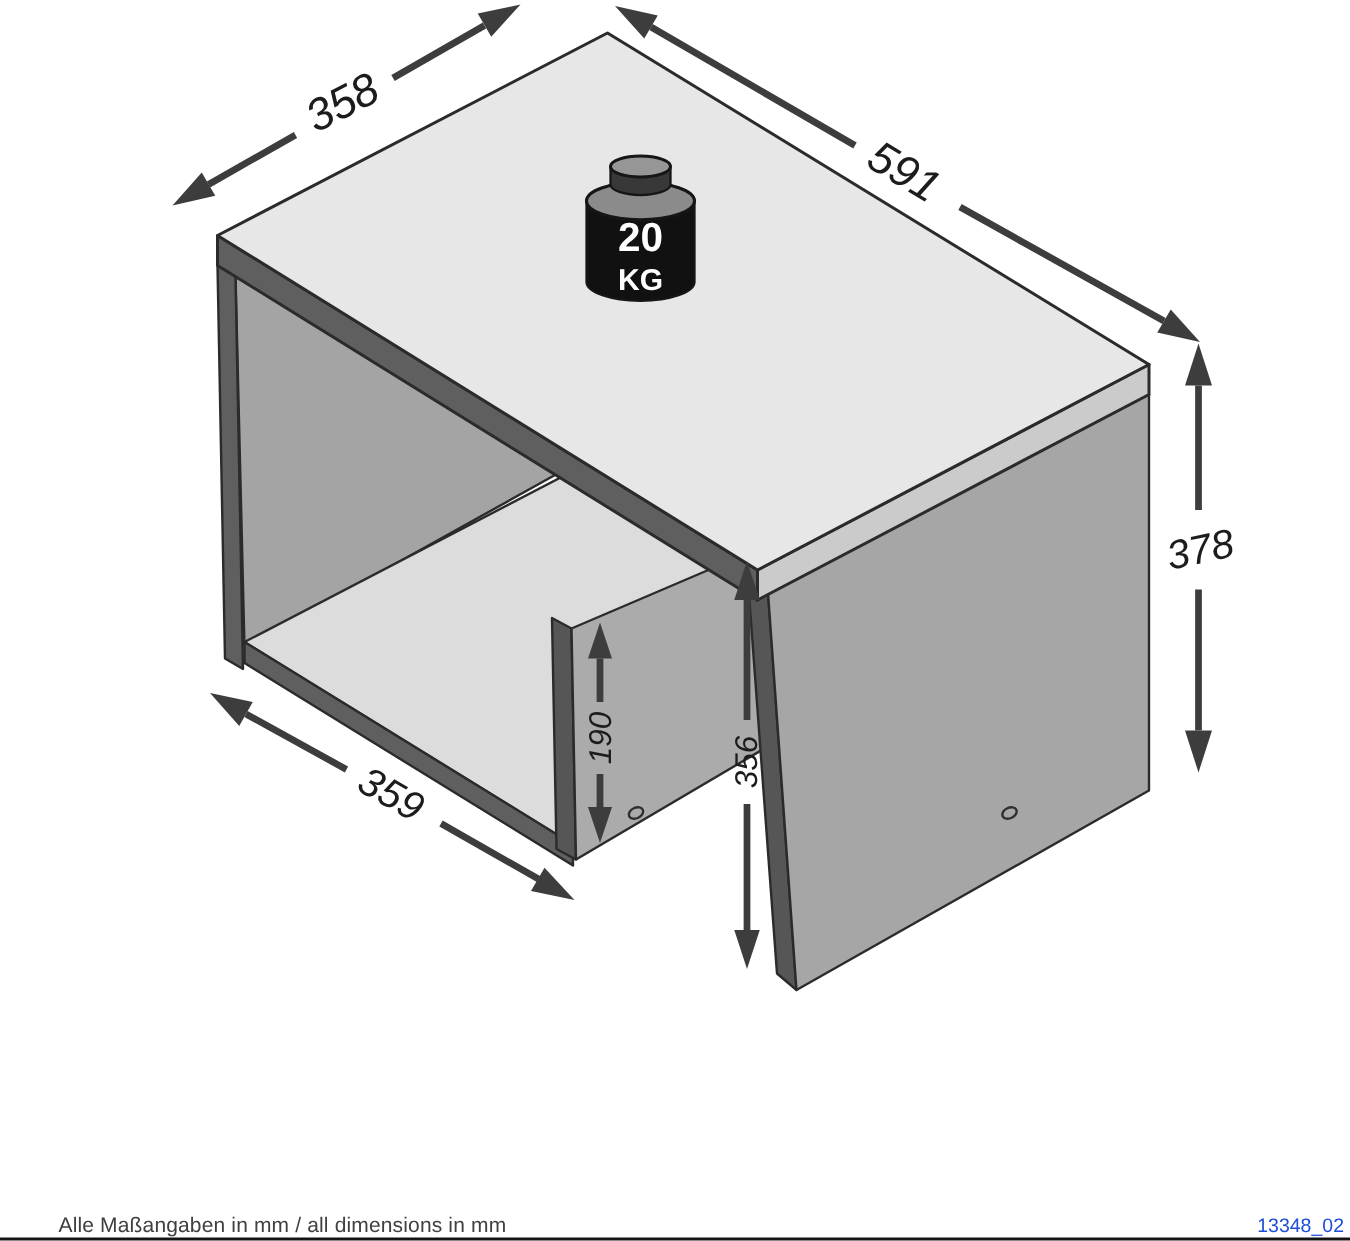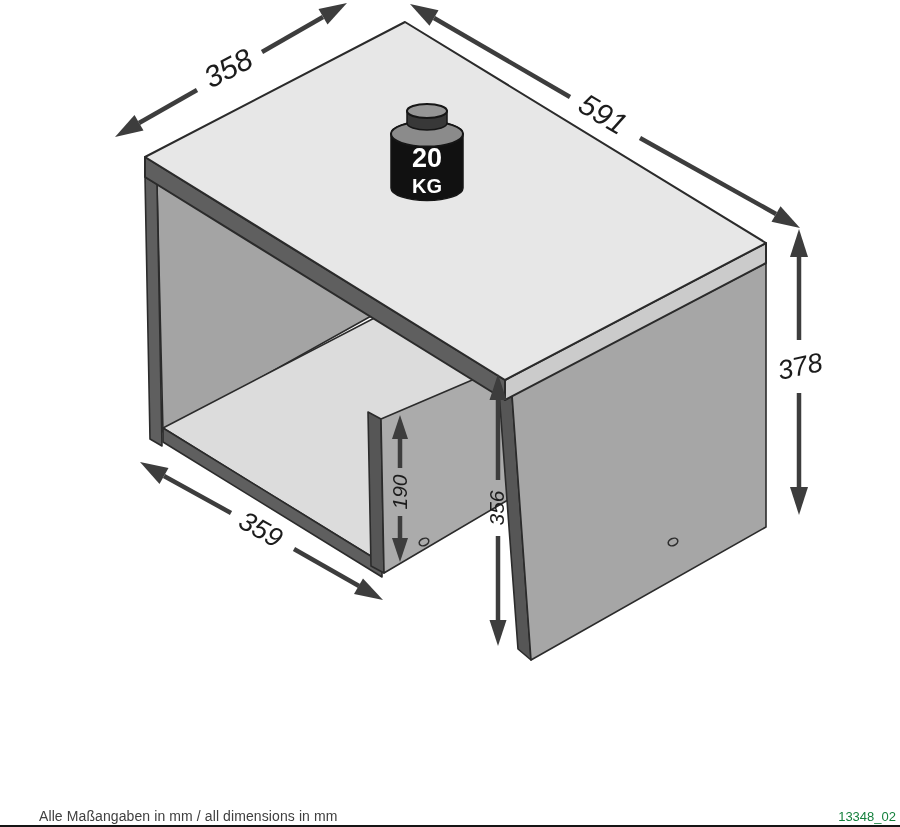--- a/index.html
+++ b/index.html
@@ -8,21 +8,21 @@
   .outline{stroke:#2b2b2b;stroke-width:2;stroke-linejoin:round;}
   .thin{stroke:#2b2b2b;stroke-width:1.6;stroke-linejoin:round;}
   .dimtext{font-family:"Liberation Sans",sans-serif;font-style:italic;fill:#1c1c1c;text-anchor:middle;}
   .dim-large{font-size:30px;}
   .dim-mid{font-size:27px;}
   .dim-small{font-size:21px;}
   .shaft{stroke:#3d3d3d;stroke-width:4.5;stroke-linecap:butt;fill:none;}
   .head{fill:#3d3d3d;stroke:none;}
   .wtext{font-family:"Liberation Sans",sans-serif;font-weight:bold;fill:#ffffff;text-anchor:middle;}
   #footer-note{position:absolute;left:4px;bottom:3px;font-size:14px;color:#404040;letter-spacing:0.1px;margin-left:35px;}
-  #drawing-id{position:absolute;right:4px;bottom:3px;font-size:13px;color:#15803d;}
+  #drawing-id{position:absolute;right:4px;bottom:3px;font-size:13px;color:#1d4ed8;}
   #footer-rule{position:absolute;left:0;bottom:0;width:900px;height:2px;background:#151515;}
 </style>
 </head>
 <body>
 
 <svg width="900" height="827" viewBox="0 0 900 827">
 
   <polygon class="thin" points="157,184 373,315 163,432" fill="#a4a4a4"></polygon>
 
   <polygon class="thin" points="163,428 409,300 628,435 382,563" fill="#dcdcdc"></polygon>

